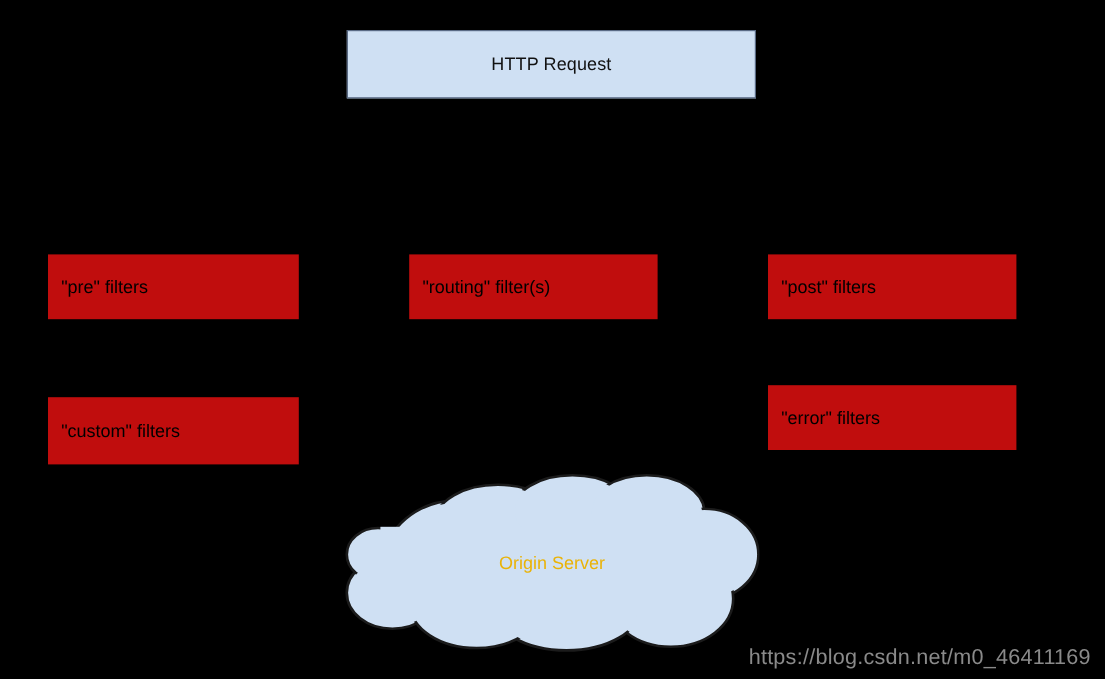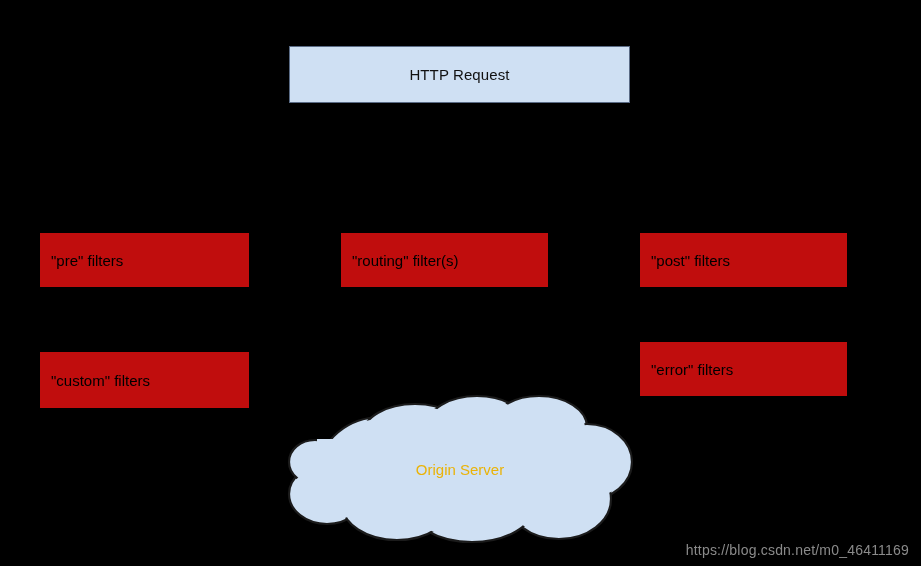--- a/index.html
+++ b/index.html
@@ -15,21 +15,20 @@
     overflow: hidden;
     font-family: "Liberation Sans", sans-serif;
   }
 
   
   .node {
     position: absolute;
     box-sizing: border-box;
     display: flex;
     align-items: center;
-    margin-top: 21px;
   }
 
   
   .box-blue {
     background: #cfe0f3;
     border: 1px solid #5a6b85;
     justify-content: center;
   }
   .box-blue .node-label {
     color: #111111;
@@ -78,21 +77,21 @@
     white-space: nowrap;
     pointer-events: none;
   }
 
   
   .watermark {
     position: absolute;
     right: 12px;
     bottom: 8px;
     color: #8a8a8a;
-    font-size: 14px;
+    font-size: 18px;
     letter-spacing: .2px;
     white-space: nowrap;
   }
 </style>
 </head>
 <body>
 
 <div id="canvas">
 
   <div class="node box-blue" style="left:289px; top:25px; width:341px; height:57px;">

